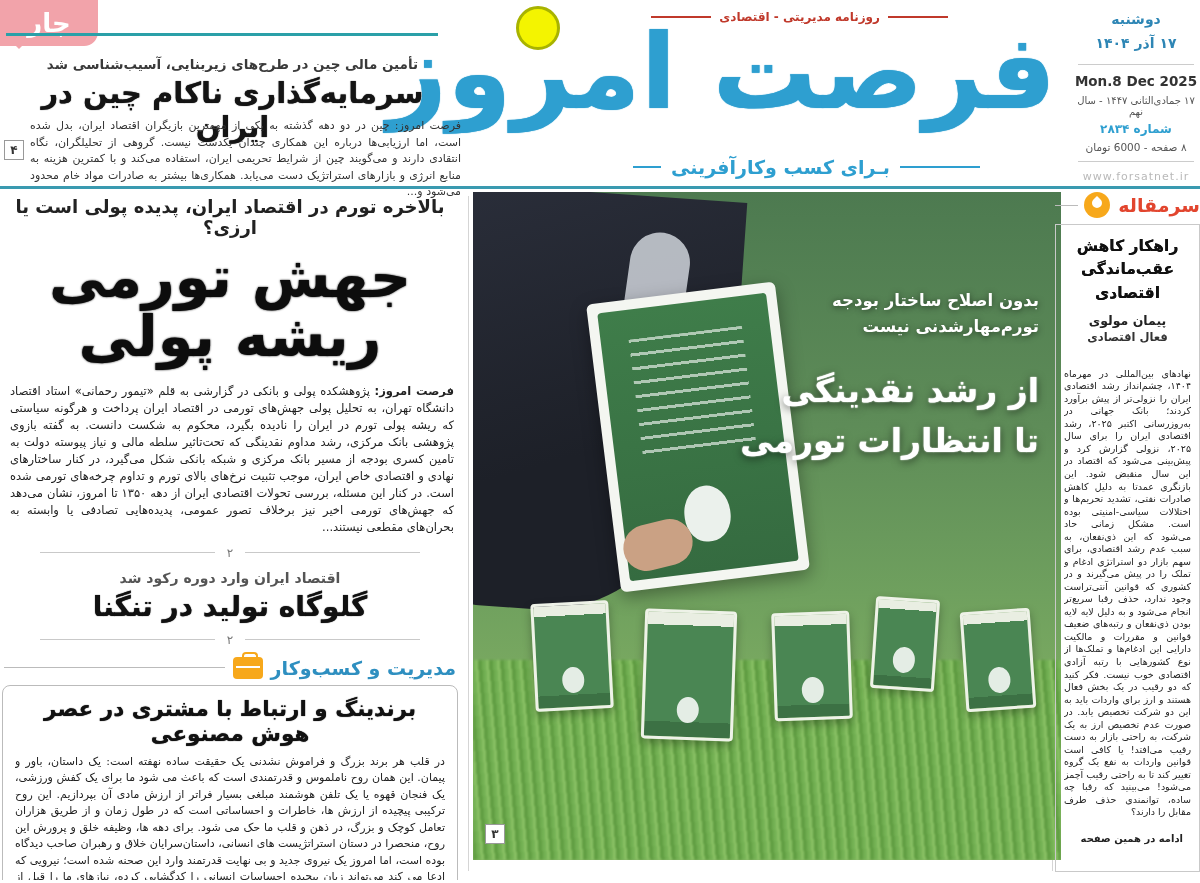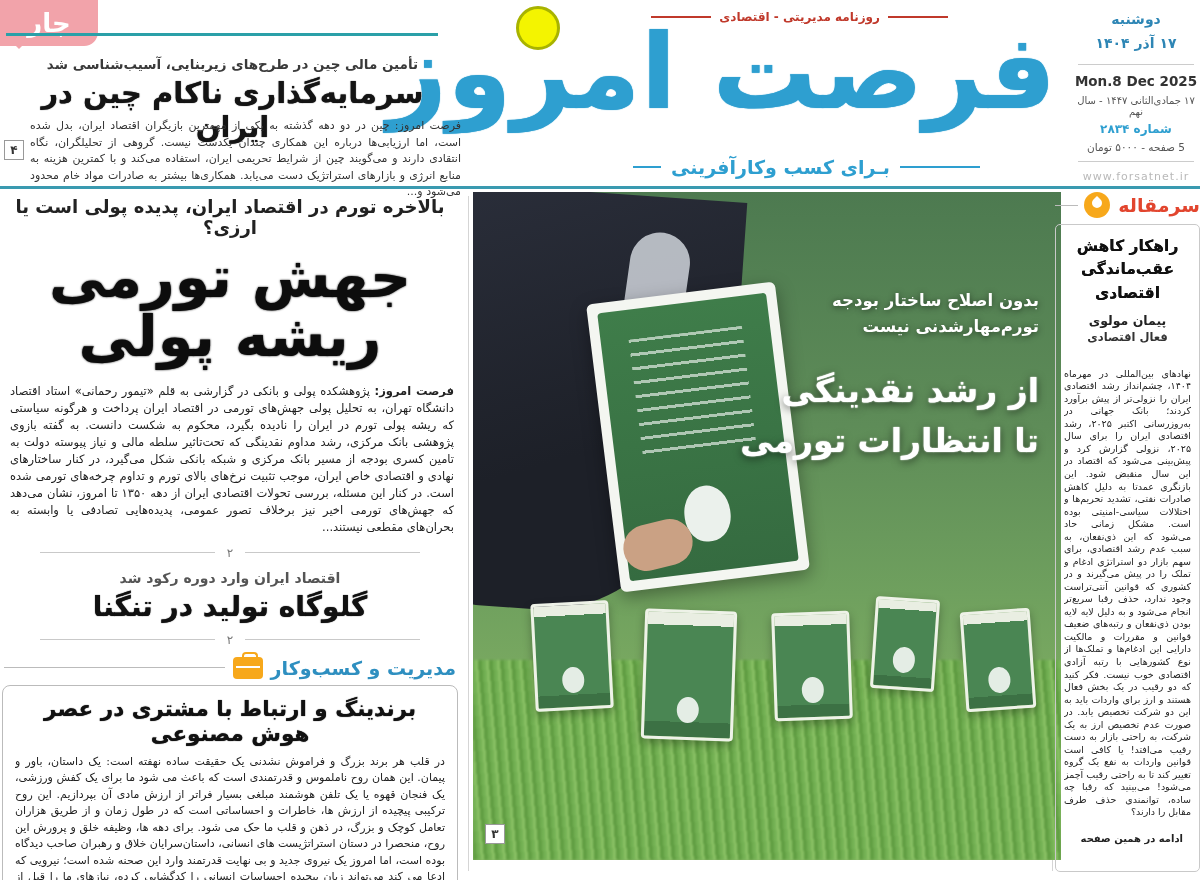--- a/index.html
+++ b/index.html
@@ -86,42 +86,42 @@
   .overlay-headline { position:absolute; top:174px; right:22px; text-align:right; color:#fff; font-size:33px; font-weight:bold; line-height:1.5; text-shadow:0 0 1.5px #fff, 0 2px 8px rgba(0,0,0,.6); }
   .photo .pgbox { position:absolute; left:12px; bottom:16px; }
 
   
   .rightcol { position:absolute; top:192px; right:0; width:145px; height:688px; }
   .ed-head { display:flex; align-items:center; gap:6px; margin-bottom:6px; }
   .ed-head .lead-line { flex:1; height:1px; background:#bbb; }
   .ed-head .label { color:#e2452e; font-size:19px; font-weight:bold; white-space:nowrap; padding-left:2px; }
   .pen-icon { width:26px; height:26px; border-radius:50%; background:#f7a81b; position:relative; flex:0 0 auto; }
   .pen-icon:before { content:""; position:absolute; top:6px; left:8px; width:10px; height:10px; background:#fff; transform:rotate(45deg); border-radius:0 50% 50% 50%; }
-  .ed-box { border:1px solid #c9c9c9; border-radius:5px; padding:10px 8px 6px 8px; height:648px; overflow:hidden; }
+  .ed-box { border:1px solid #c9c9c9; border-radius:0; padding:10px 8px 6px 8px; height:648px; overflow:hidden; }
   .ed-headline { text-align:center; font-size:15.5px; font-weight:bold; color:#111; line-height:1.5; text-shadow:0 0 .5px #111; }
   .ed-author { text-align:center; font-size:12.5px; font-weight:bold; color:#222; margin-top:8px; }
   .ed-role { text-align:center; font-size:11.5px; font-weight:bold; color:#333; margin-top:2px; }
   .ed-body { margin-top:24px; font-size:9.5px; line-height:1.32; color:#222; text-align:justify; max-height:488px; overflow:hidden; }
   .ed-cont { font-size:10px; font-weight:bold; color:#222; margin-top:14px; text-align:right; padding-right:8px; }
 </style>
 </head>
 <body>
 
 <div class="page">
 
   <div class="header">
 
     <div class="dateblock">
       <div class="fa-date">دوشنبه</div>
       <div class="fa-date">۱۷ آذر ۱۴۰۴</div>
       <hr class="sep">
       <div class="en-date">Mon.8 Dec 2025</div>
       <div class="hijri">۱۷ جمادی‌الثانی ۱۴۴۷ - سال نهم</div>
       <div class="issue">شماره ۲۸۳۴</div>
-      <div class="pages">5 صفحه - ۵۰۰۰ تومان</div>
+      <div class="pages">۸ صفحه - 6000 تومان</div>
       <hr class="sep">
       <div class="url">www.forsatnet.ir</div>
     </div>
 
     <div class="masthead">
       <div class="tagline-top">
         <span class="dash"></span>
         <span>روزنامه مدیریتی - اقتصادی</span>
         <span class="dash"></span>
       </div>

